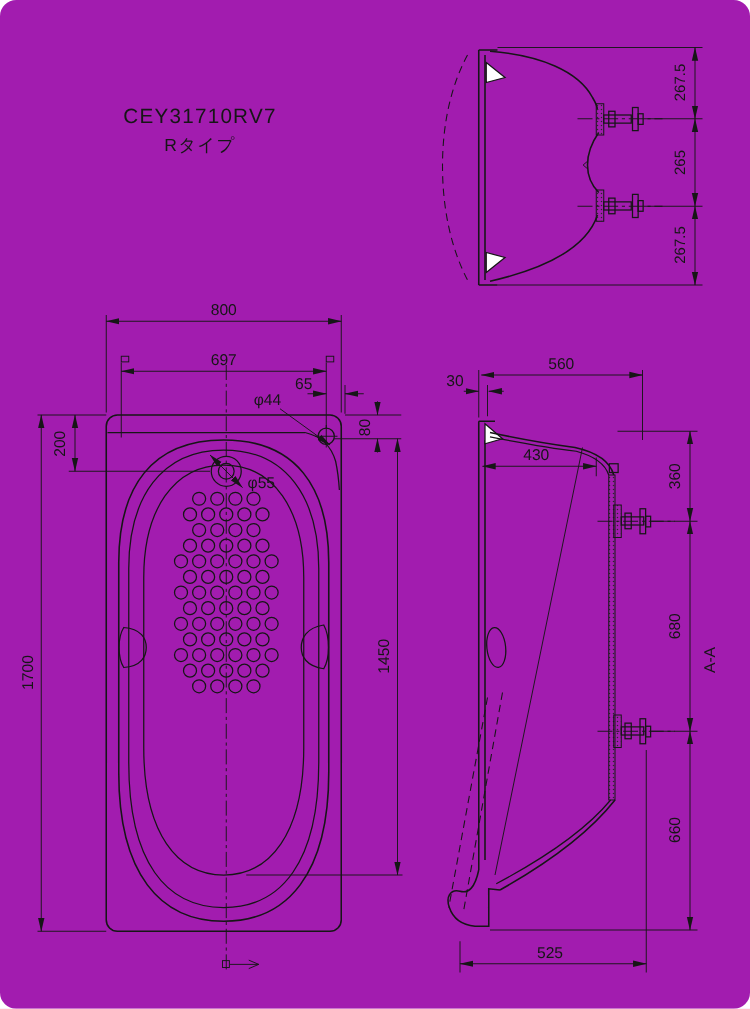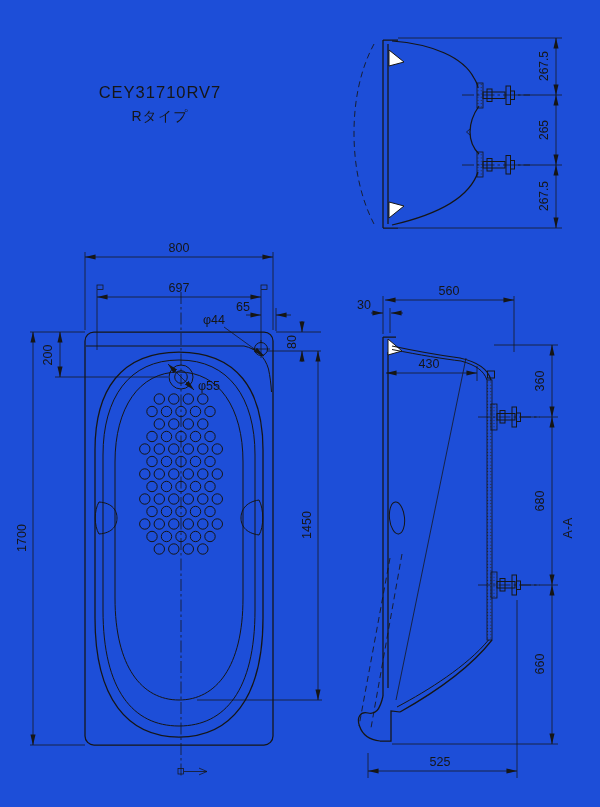--- a/index.html
+++ b/index.html
@@ -1,16 +1,16 @@
 <!DOCTYPE html>
 <html><head>
 <meta charset="utf-8">
 <style>
   html,body{margin:0;padding:0;background:#fff;}
-  .page{width:600px;height:807px;background:#1d4ed8;position:relative;overflow:hidden;}
+  .page{width:600px;height:807px;background:#a21caf;position:relative;overflow:hidden;border-radius:13px;}
   svg{display:block;}
   path,line,rect,circle,ellipse,polyline{fill:none;stroke:#161616;}
   .ol{stroke-width:1.25px;}   
   .md{stroke-width:1px;}      
   .tn{stroke-width:0.75px;}   
   .cl{stroke-width:0.75px;stroke-dasharray:12 3 2.5 3;} 
   .hd{stroke-width:0.85px;stroke-dasharray:6 4;}        
   .fw{fill:#fff;}
   .fd{fill:url(#dots);stroke-width:0.8px;}
   text{fill:#161616;font-family:"Liberation Sans","DejaVu Sans",sans-serif;font-size:12.5px;stroke:none;}

